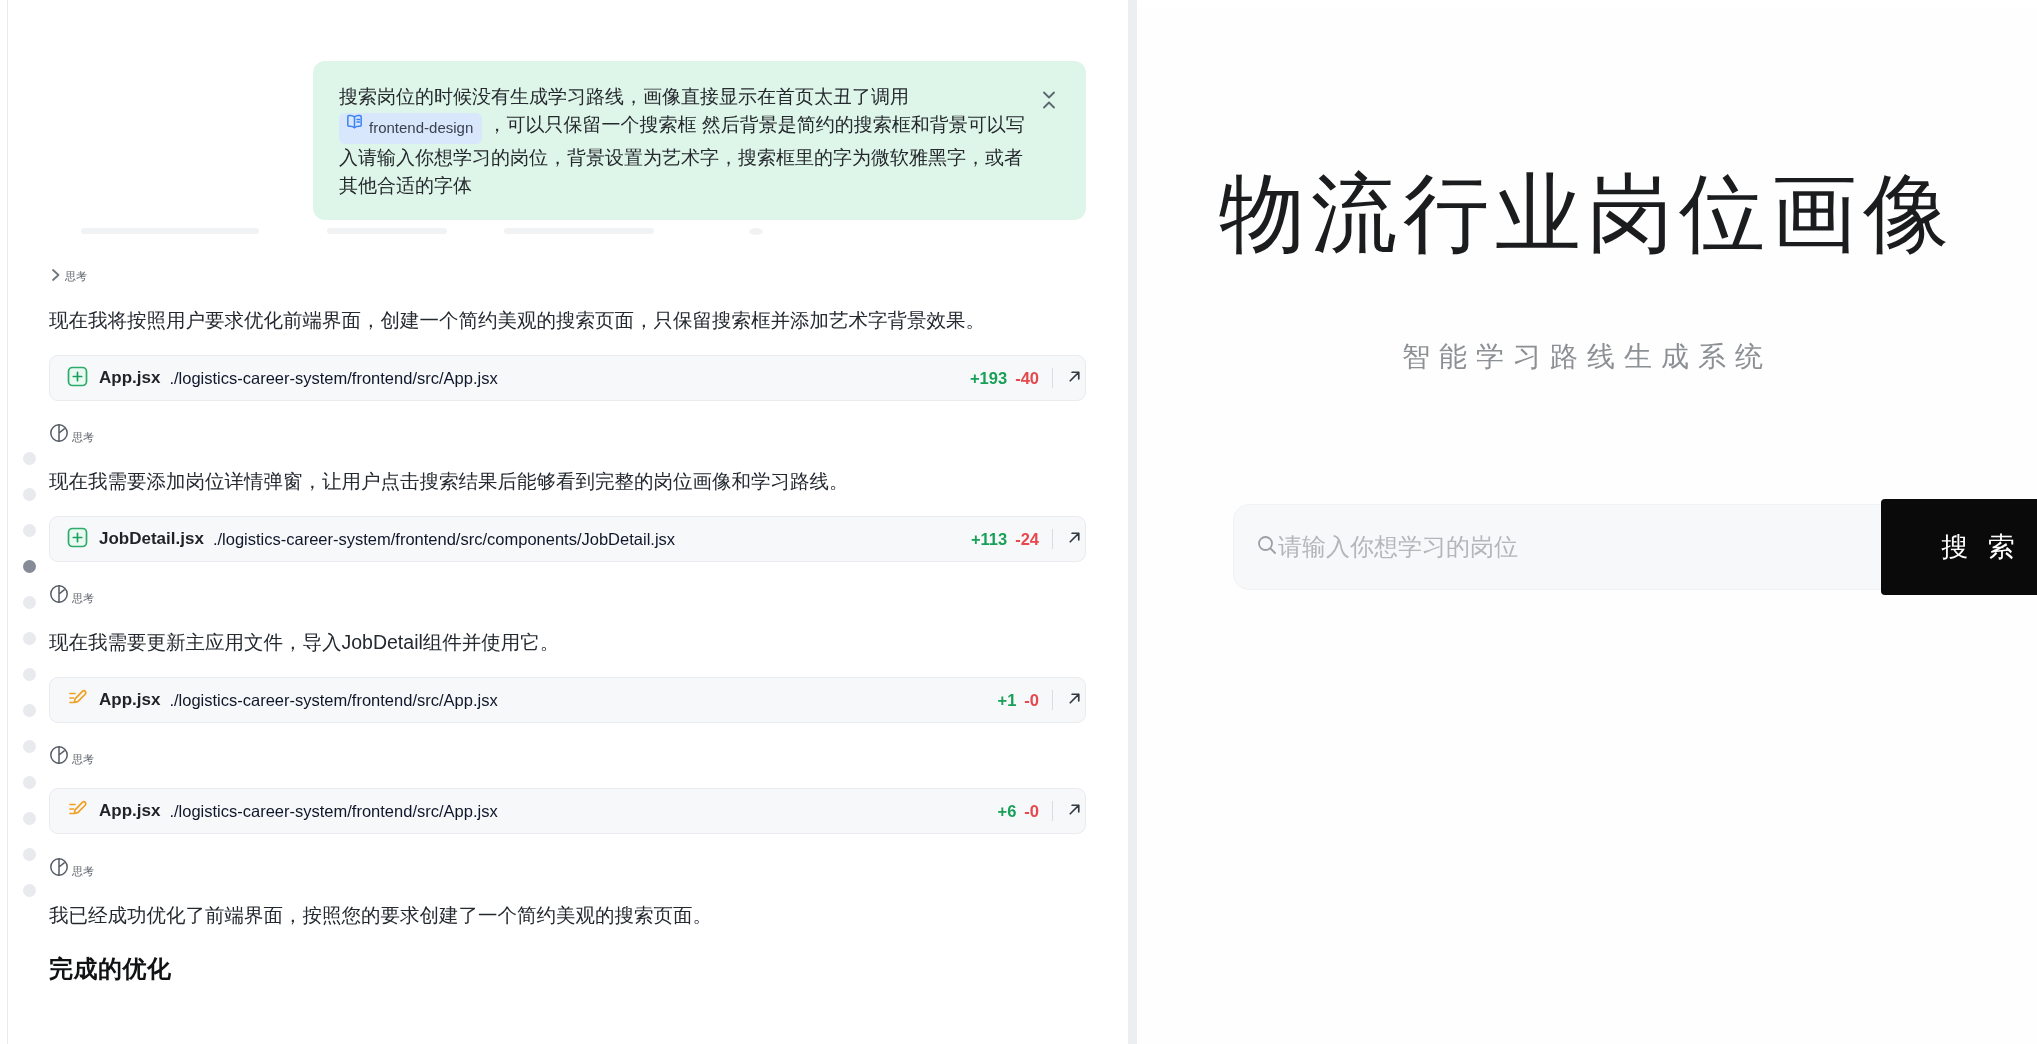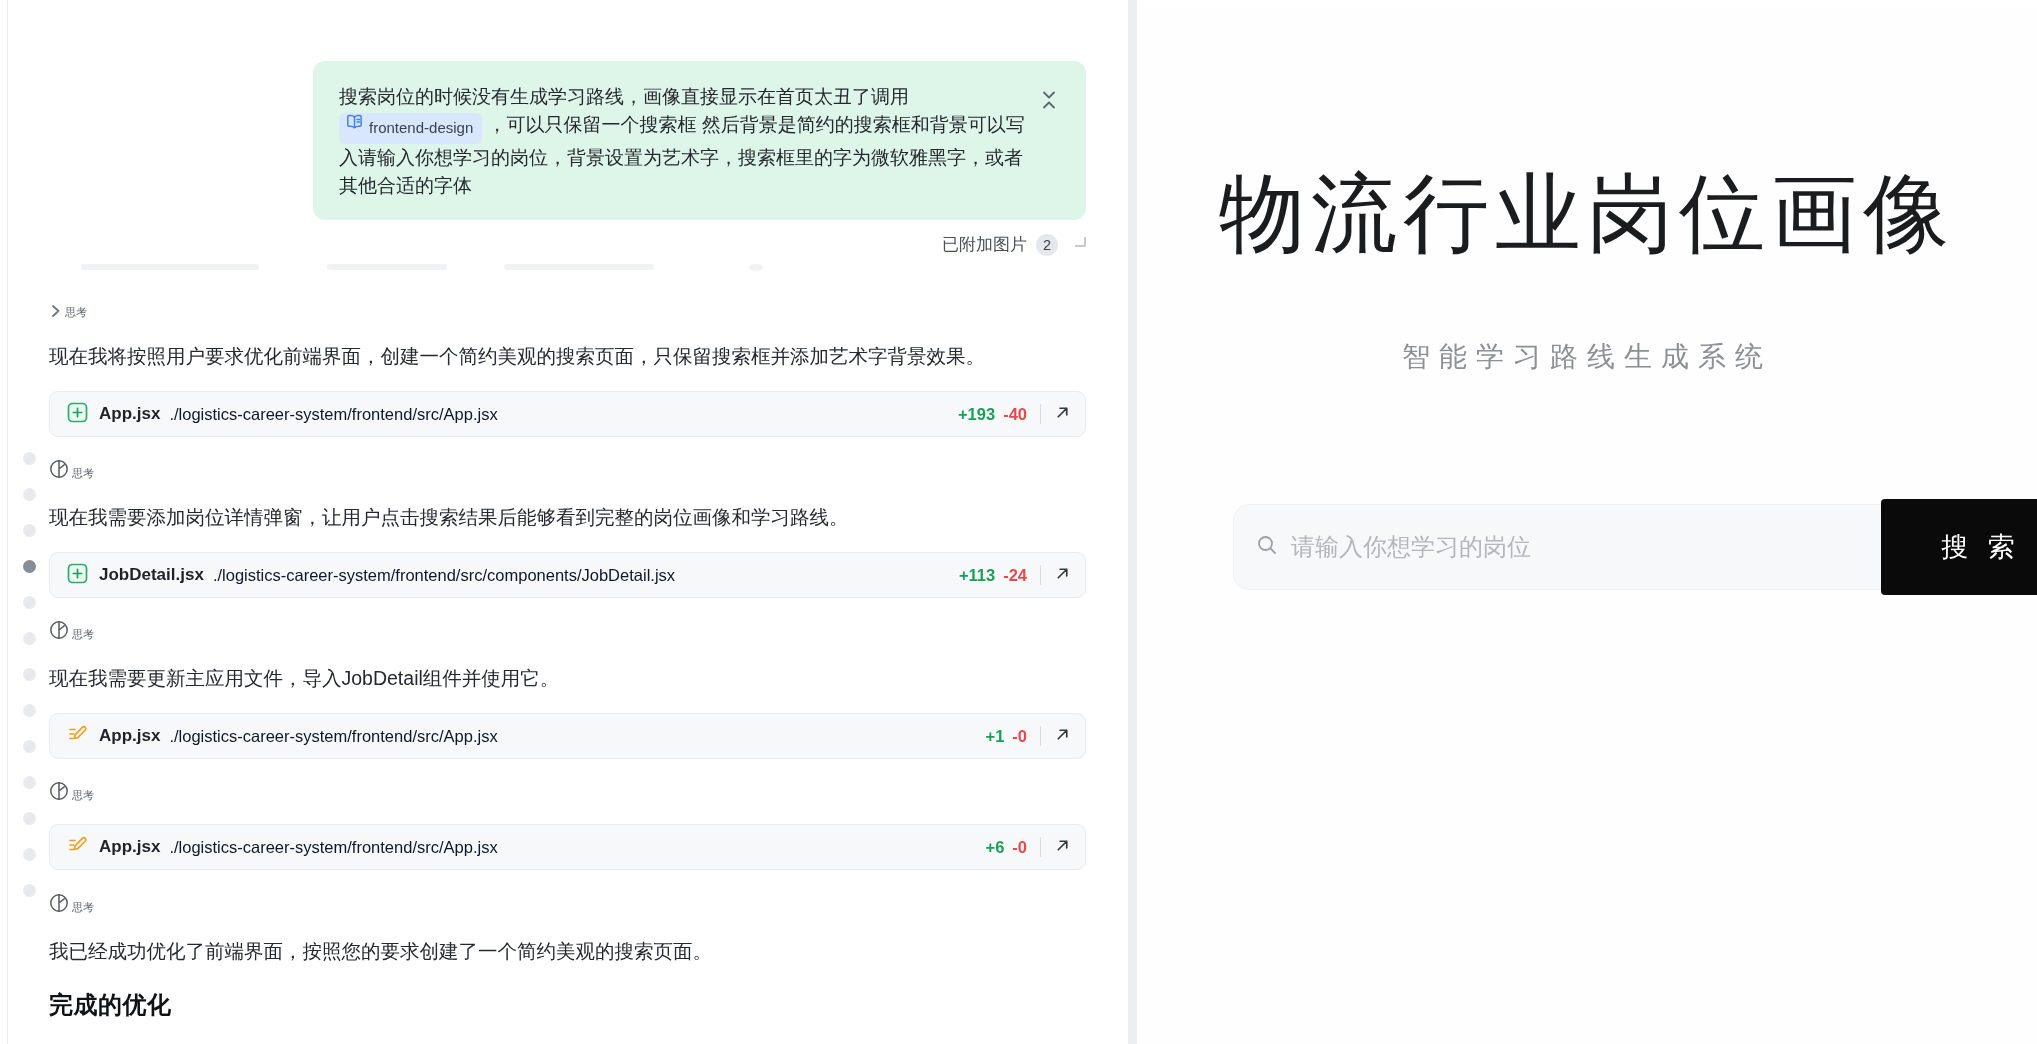--- a/index.html
+++ b/index.html
@@ -32,21 +32,21 @@
   .clipped-row i { position:absolute; top:2px; height:6px; background:#e3e6ea; border-radius:3px; display:block; }
 
   .think-row { display:flex; align-items:flex-end; gap:3px; height:24px; font-size:11px; color:#60666e; cursor:pointer; }
   .think-row svg { flex:0 0 auto; }
   .mt-think1 { margin-top:22px; } .mt-think { margin-top:20px; } .mt-think-b { margin-top:21px; }
 
   .para { font-size:19.5px; line-height:27px; color:#24292f; }
   .mt-para { margin-top:23px; }
 
   .file-card { height:46px; background:#f7f8fa; border:1px solid #e9ebef; border-radius:9px;
-               display:flex; align-items:center; padding:0 14px 0 17px; cursor:pointer; }
+               display:flex; align-items:center; padding:0 2px 0 17px; cursor:pointer; }
   .mt-card { margin-top:21px; }
   .file-card .fname { font-size:17px; font-weight:700; color:#1f2328; margin-left:11px; white-space:nowrap; }
   .file-card .fpath { font-size:16.5px; color:#0f172a; margin-left:9px; white-space:nowrap; overflow:hidden;
                       text-overflow:ellipsis; flex:1 1 auto; }
   .diff { display:flex; align-items:center; gap:8px; font-size:16.5px; font-weight:600; margin-left:12px; }
   .diff .add { color:#18a058; } .diff .del { color:#e5484d; }
   .card-sep { width:1px; height:20px; background:#d9dce1; margin:0 13px; }
 
   .done-heading { margin-top:24px; font-size:24px; font-weight:800; color:#101214; letter-spacing:.5px; }
 
@@ -61,21 +61,21 @@
   
   .preview-panel { position:absolute; left:1137px; top:8px; width:900px; height:1044px; background:#fefefe; }
   .preview-title { position:absolute; left:0; right:0; top:148px; text-align:center; font-size:86px; font-weight:200;
                    color:#1b1c1e; letter-spacing:6px; white-space:nowrap; }
   .preview-subtitle { position:absolute; left:0; right:0; top:330px; text-align:center; font-size:28px;
                       color:#8c8f93; letter-spacing:9px; font-weight:400; }
   .search-wrap { position:absolute; left:96px; top:491px; width:848px; height:96px; }
   .search-box { position:absolute; left:0; right:58px; top:5px; bottom:5px; background:#f7f8f9;
                 border-radius:16px; border:1px solid #f1f2f3; display:flex; align-items:center; padding:0 22px; }
   .search-box input { border:none; outline:none; background:transparent; flex:1; font-size:24px; color:#2a2a2a;
-                      margin-left:13px; font-family:Liberation Serif, serif; }
+                      font-family:Liberation Serif, serif; }
   .search-box input::placeholder { color:#b3b6ba; }
   .search-btn { position:absolute; right:0; top:0; bottom:0; width:200px; background:#0a0a0a; color:#ffffff;
                 border:none; border-radius:4px 18px 18px 4px; font-size:27px; letter-spacing:6px;
                 font-family:inherit; cursor:pointer; }
 </style>
 </head>
 <body>
 
 <div class="chat-panel">
   <div class="chat-edge"></div>
@@ -114,25 +114,20 @@
       <span class="collapse-btn">
         <svg width="14" height="8" viewBox="0 0 14 8" fill="none" stroke="#5c6670" stroke-width="1.8" stroke-linecap="round" stroke-linejoin="round">
             <path d="M2 1.5 7 6.5 12 1.5"></path>
           </svg>
         <svg width="14" height="8" viewBox="0 0 14 8" fill="none" stroke="#5c6670" stroke-width="1.8" stroke-linecap="round" stroke-linejoin="round">
             <path d="M2 6.5 7 1.5 12 6.5"></path>
           </svg>
       </span>
     </div>
 
-    <div class="attach-row">
-      <span>已附加图片</span>
-      <span class="attach-badge">2</span>
-      <span class="attach-corner"></span>
-    </div>
 
     <div class="clipped-row">
       <i style="left:32px; width:178px;"></i>
       <i style="left:278px; width:120px;"></i>
       <i style="left:455px; width:150px;"></i>
       <i style="left:700px; width:14px; height:7px; border-radius:50%;"></i>
     </div>
 
     <div class="think-row mt-think1">
       <span><svg width="13" height="14" viewBox="0 0 12 14" fill="none" stroke="#71767e" stroke-width="1.8" stroke-linecap="round" stroke-linejoin="round">

